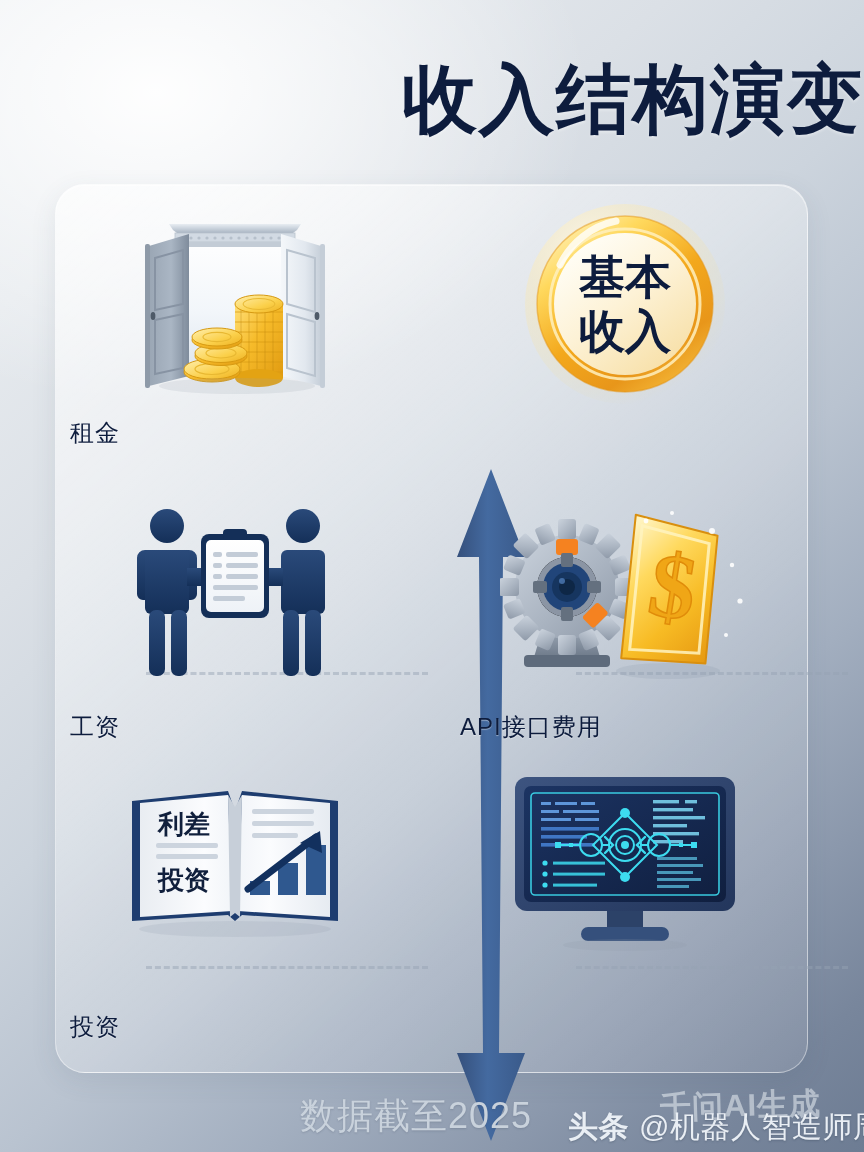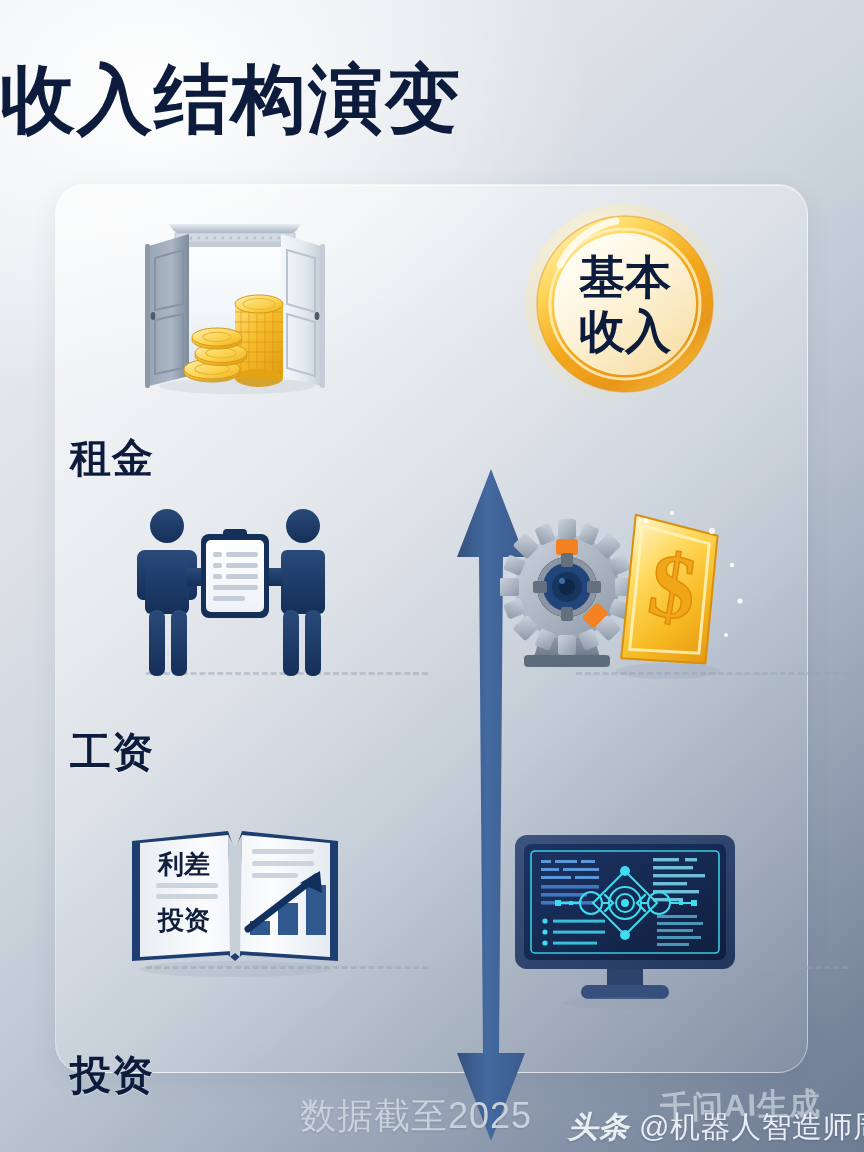--- a/index.html
+++ b/index.html
@@ -33,21 +33,21 @@
         #78869c 92%,
         #6d7c93 100%);
   }
 
   
   #title {
     position: absolute;
     top: 52px;
     left: 0;
     width: 864px;
-    text-align: left;
+    text-align: right;
     font-size: 75px;
     line-height: 95px;
     font-weight: bold;
     color: #0d1c3d;
     letter-spacing: 2px;
     text-shadow: 0 2px 3px rgba(255,255,255,0.35);
     white-space: nowrap;
   }
 
   
@@ -84,38 +84,38 @@
     position: absolute;
     left: 0;
     width: 330px;
     height: 290px;
     display: flex;
     flex-direction: column;
     justify-content: flex-start;
   }
   .cell-r0 { top: 2px; }
   .cell-r1 { top: 296px; }
-  .cell-r2 { top: 616px; gap: 41px; }
+  .cell-r2 { top: 558px; gap: 41px; }
 
   .art {
     height: 218px;
     width: 330px;
     position: relative;
     display: flex;
     align-items: center;
     justify-content: center;
   }
   .cap {
-    font-size: 41px;
-    font-weight: bold;
+    font-size: 24px;
+    font-weight: normal;
     color: #0d1c3d;
     letter-spacing: 1px;
     white-space: nowrap;
     text-shadow: 0 1px 1px rgba(255,255,255,0.45);
-    margin-top: 16px;
+    margin-top: 2px;
   }
 
   
   .divider {
     position: absolute;
     height: 0;
     border-top: 3px dashed rgba(150,162,178,0.55);
     opacity: 0.85;
   }
   .div-l1 { left: 90px;  top: 487px; width: 282px; }
@@ -161,21 +161,20 @@
     top: 1107px;
     font-size: 30px;
     color: #e9eef4;
     letter-spacing: 0.5px;
     white-space: nowrap;
     text-shadow: 0 1px 2px rgba(50,62,82,0.35);
   }
   #watermark .wm-brand {
     font-weight: bold;
     margin-right: 10px;
-    font-style: italic;
   }
   #watermark .wm-handle { font-weight: normal; }
 
   .svgbox { display: block; }
 </style>
 </head>
 <body>
 
 <div id="canvas">
 
@@ -545,20 +544,21 @@
               <circle cx="232" cy="60" r="2.2"></circle>
               <circle cx="240" cy="96" r="2.6"></circle>
               <circle cx="226" cy="130" r="2"></circle>
               <circle cx="146" cy="16" r="2.4"></circle>
               <circle cx="172" cy="8" r="2"></circle>
             </g>
 
             <ellipse cx="168" cy="166" rx="52" ry="8" fill="#8f9bac" opacity="0.22"></ellipse>
           </svg>
         </div>
+        <div class="cap">API接口费用</div>
       </div>
 
       <div class="cell cell-r2">
         <div class="art">
           <svg class="svgbox" width="236" height="186" viewBox="0 0 236 186">
             <defs>
               <linearGradient id="bezelG" x1="0" y1="0" x2="1" y2="1">
                 <stop offset="0%" stop-color="#3d5480"></stop>
                 <stop offset="100%" stop-color="#23365c"></stop>
               </linearGradient>

